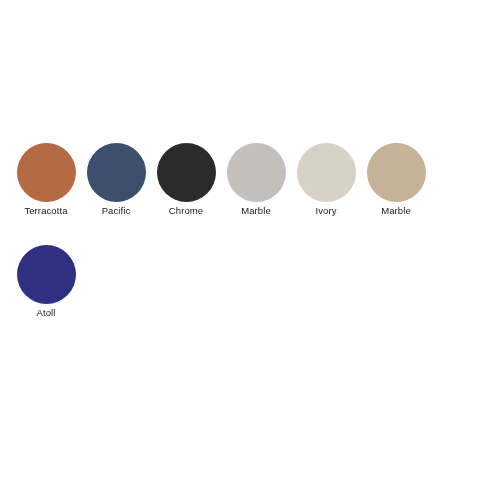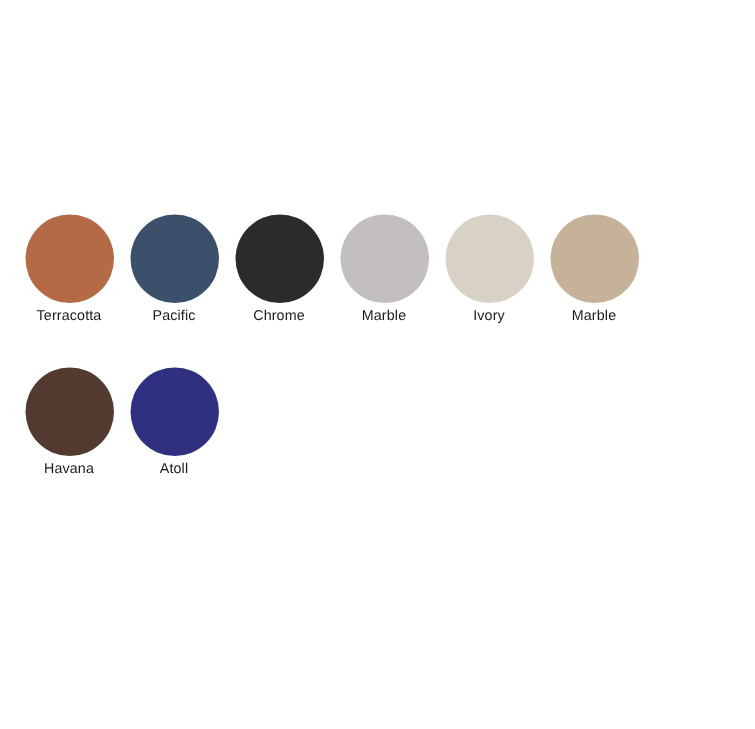--- a/index.html
+++ b/index.html
@@ -98,21 +98,17 @@
         <span class="swatch-dot" style="background-color: rgb(216, 209, 197);"></span>
         <span class="swatch-label">Ivory</span>
       </div>
       <div class="swatch-cell">
         <span class="swatch-dot" style="background-color: rgb(197, 178, 153);"></span>
         <span class="swatch-label">Marble</span>
       </div>
     </div>
   <div class="swatch-row" id="swatch-row-2">
       <div class="swatch-cell">
-        <span class="swatch-dot" style="background-color: rgb(82, 58, 48);"></span>
-        <span class="swatch-label">Havana</span>
-      </div>
-      <div class="swatch-cell">
         <span class="swatch-dot" style="background-color: rgb(47, 49, 128);"></span>
         <span class="swatch-label">Atoll</span>
       </div>
     </div>
 </div>
 
 </body></html>

